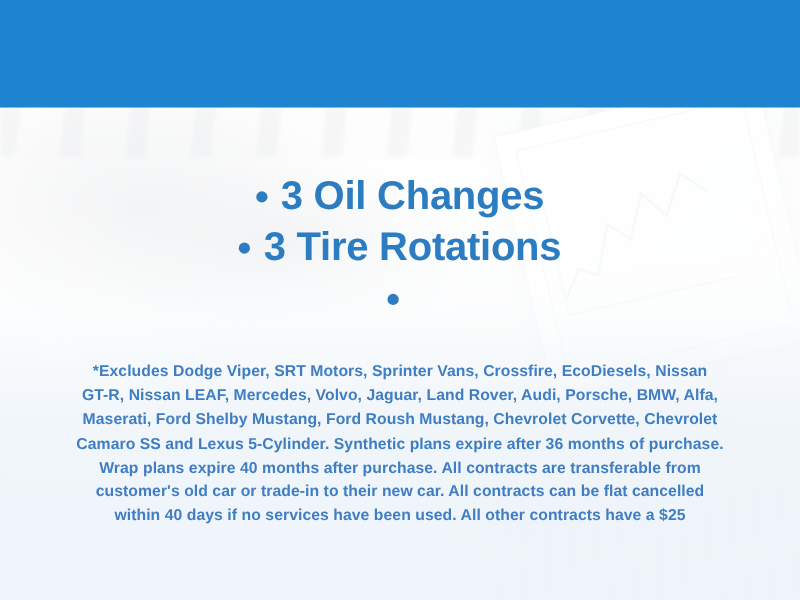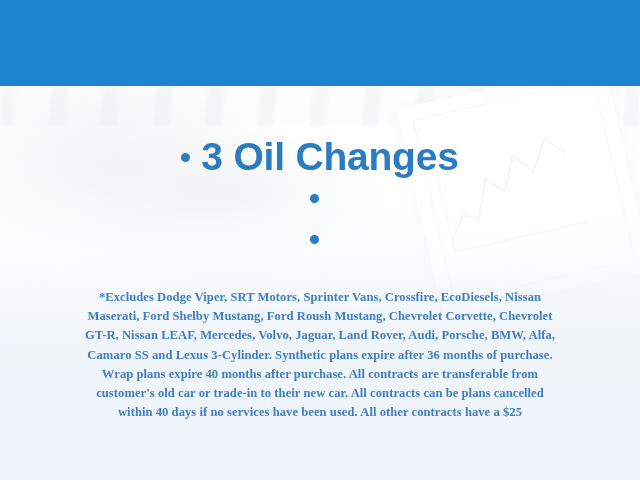--- a/index.html
+++ b/index.html
@@ -218,21 +218,21 @@
     width: 640px;
     z-index: 4;
     text-align: center;
   }
   .benefit-row {
     display: flex;
     align-items: center;
     justify-content: center;
     height: 41px;
     color: #2b7cc0;
-    font-size: 39px;
+    font-size: 32px;
     font-weight: bold;
     letter-spacing: -0.2px;
     white-space: nowrap;
   }
   .benefit-bullet {
     width: 9px;
     height: 9px;
     border-radius: 50%;
     background: #2b7cc0;
     margin-right: 11px;
@@ -247,21 +247,20 @@
     left: 30px;
     top: 288px;
     width: 580px;
     z-index: 4;
     color: #3f7ec2;
     font-size: 12.6px;
     font-weight: bold;
     line-height: 19.2px;
     text-align: center;
     letter-spacing: 0.05px;
-    font-family: Liberation Serif, serif;
   }
 </style>
 </head>
 <body>
 
 <div id="promo-card">
 
   <div id="backdrop">
     <div class="bg-base"></div>
     <div class="bg-grille"></div>
@@ -289,29 +288,30 @@
       <span class="star">*</span>
   </div>
 
   <div id="benefits">
     <div class="benefit-row">
       <span class="benefit-bullet"></span>
       <span>3 Oil Changes</span>
     </div>
     <div class="benefit-row">
       <span class="benefit-bullet"></span>
+      <span>3 Tire Rotations</span>
     </div>
     <div class="benefit-row">
       <span class="benefit-bullet"></span>
     </div>
   </div>
 
   <div id="fineprint">
     <div>*Excludes Dodge Viper, SRT Motors, Sprinter Vans, Crossfire, EcoDiesels, Nissan</div>
+    <div>GT-R, Nissan LEAF, Mercedes, Volvo, Jaguar, Land Rover, Audi, Porsche, BMW, Alfa,</div>
     <div>Maserati, Ford Shelby Mustang, Ford Roush Mustang, Chevrolet Corvette, Chevrolet</div>
-    <div>GT-R, Nissan LEAF, Mercedes, Volvo, Jaguar, Land Rover, Audi, Porsche, BMW, Alfa,</div>
-    <div>Camaro SS and Lexus 3-Cylinder. Synthetic plans expire after 36 months of purchase.</div>
+    <div>Camaro SS and Lexus 5-Cylinder. Synthetic plans expire after 36 months of purchase.</div>
     <div>Wrap plans expire 40 months after purchase. All contracts are transferable from</div>
-    <div>customer's old car or trade-in to their new car. All contracts can be plans cancelled</div>
+    <div>customer's old car or trade-in to their new car. All contracts can be flat cancelled</div>
     <div>within 40 days if no services have been used. All other contracts have a $25</div>
   </div>
 
 </div>
 
 </body></html>

